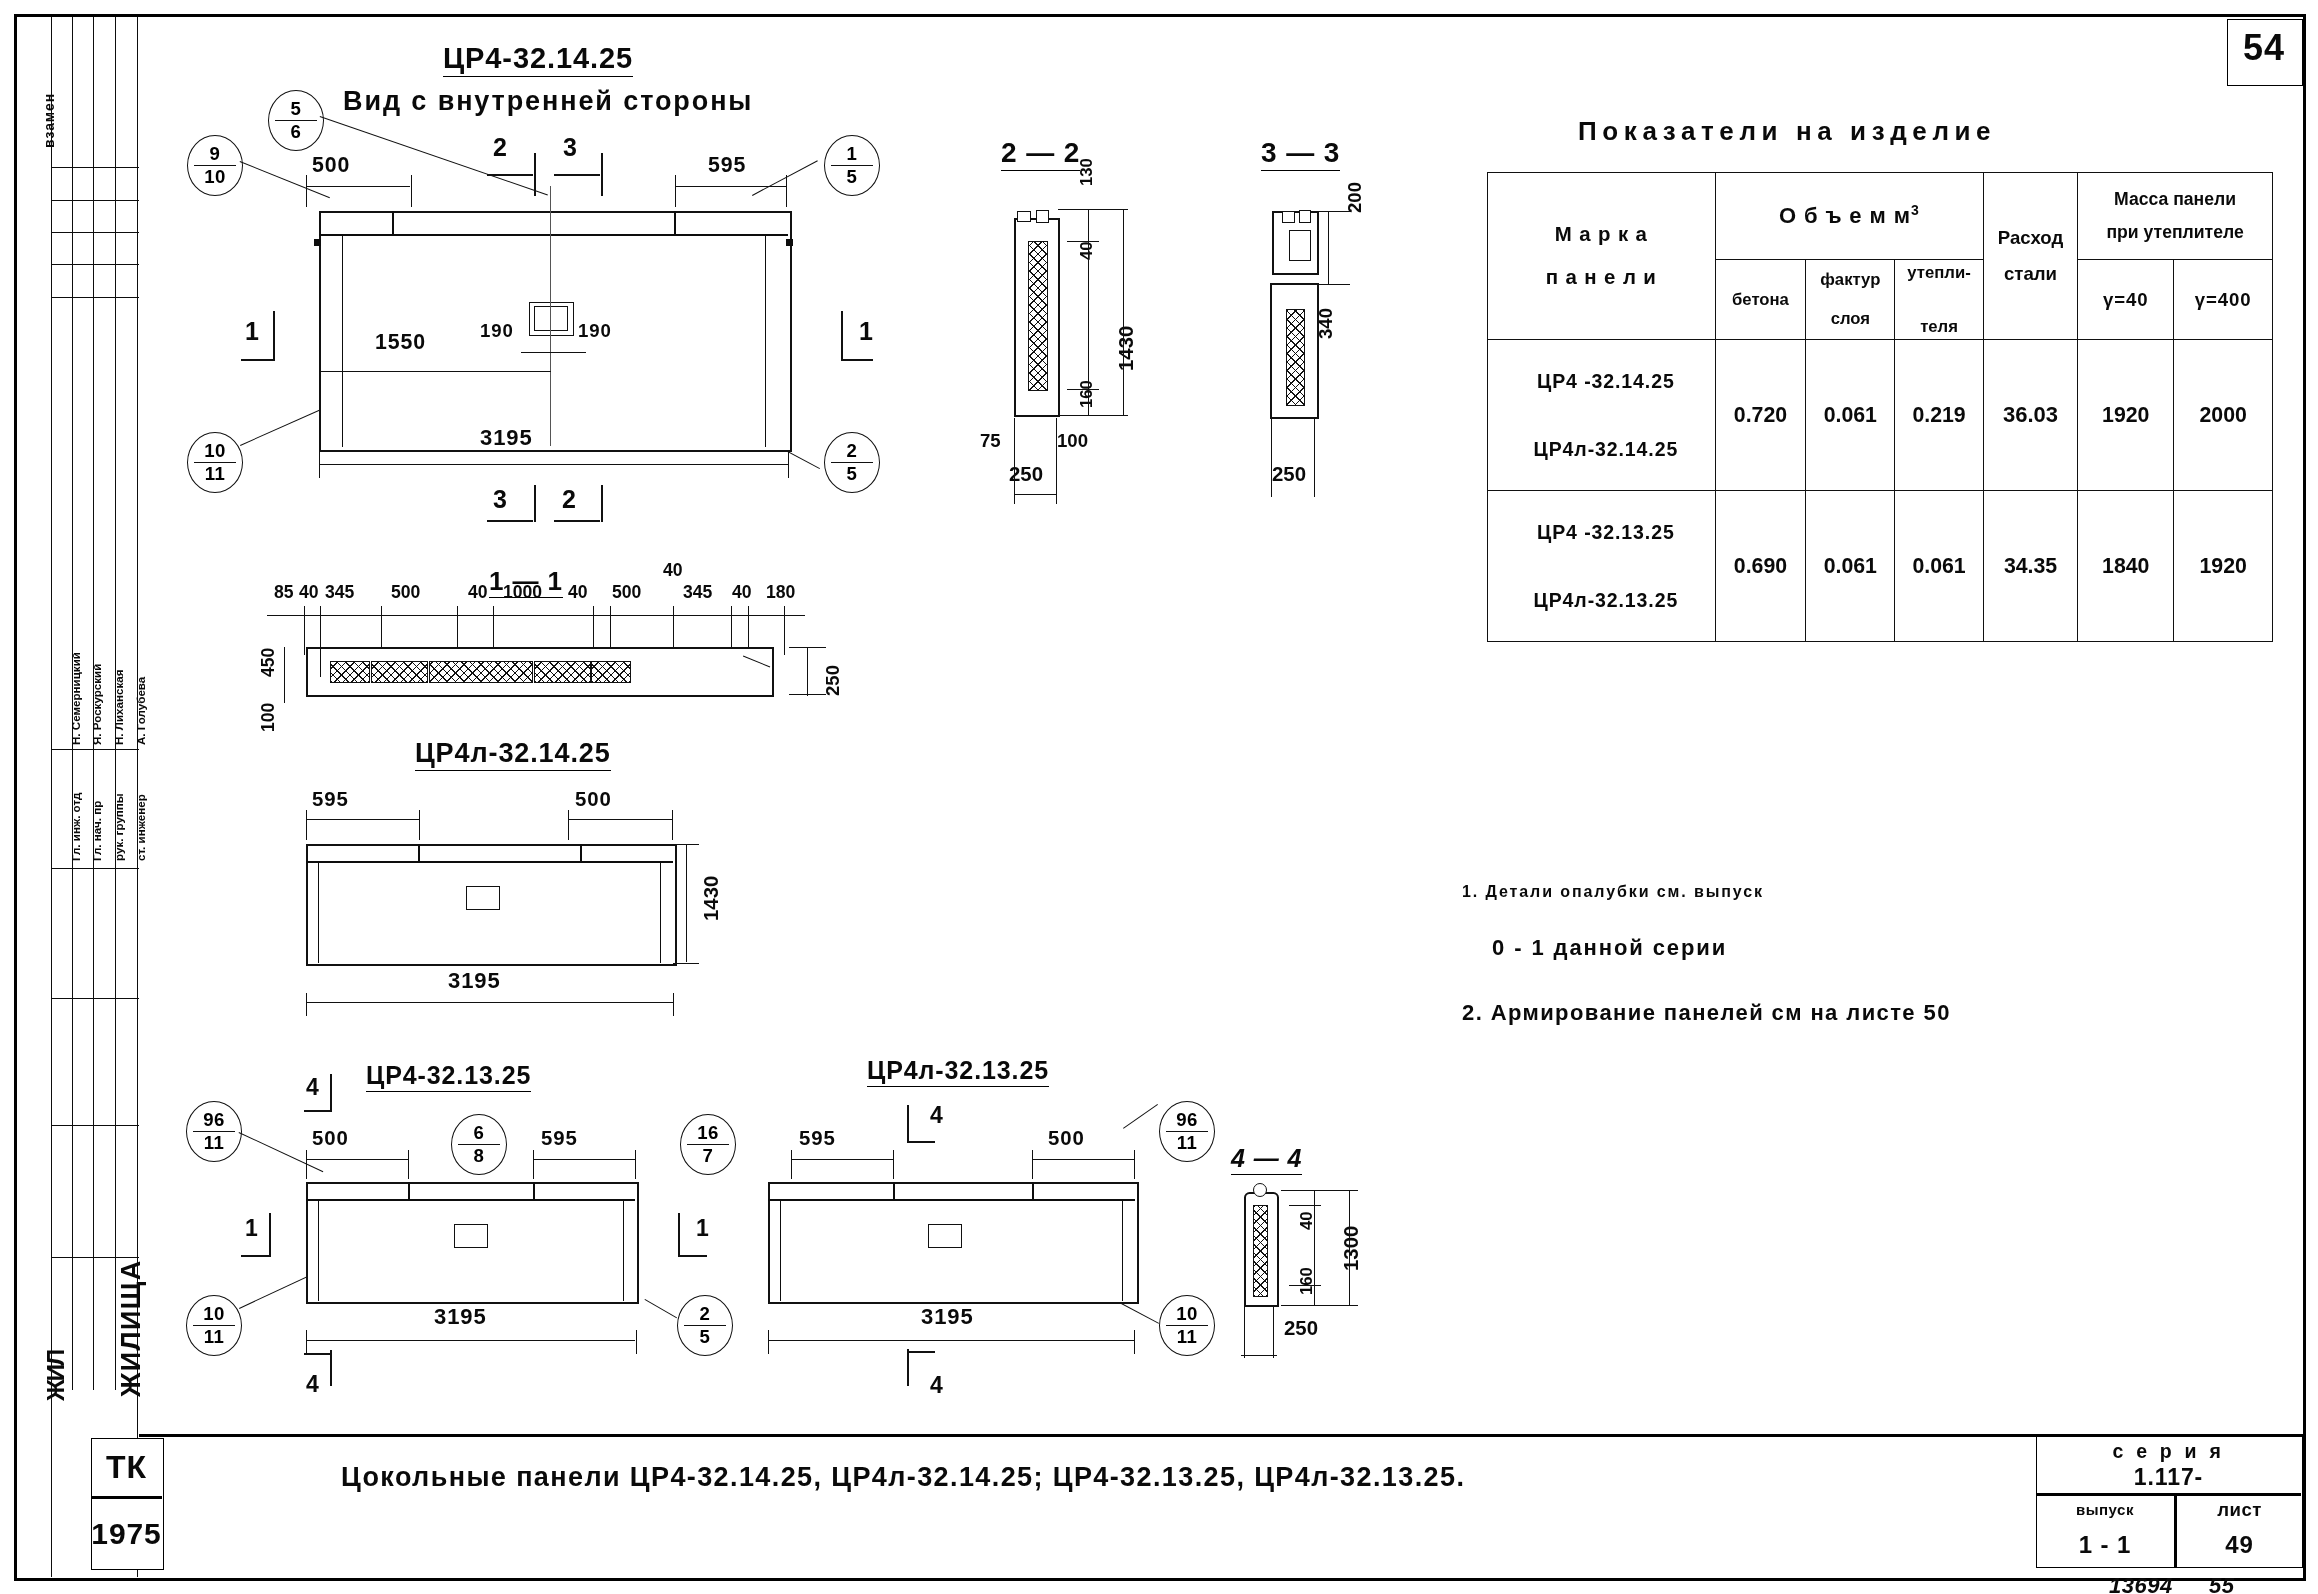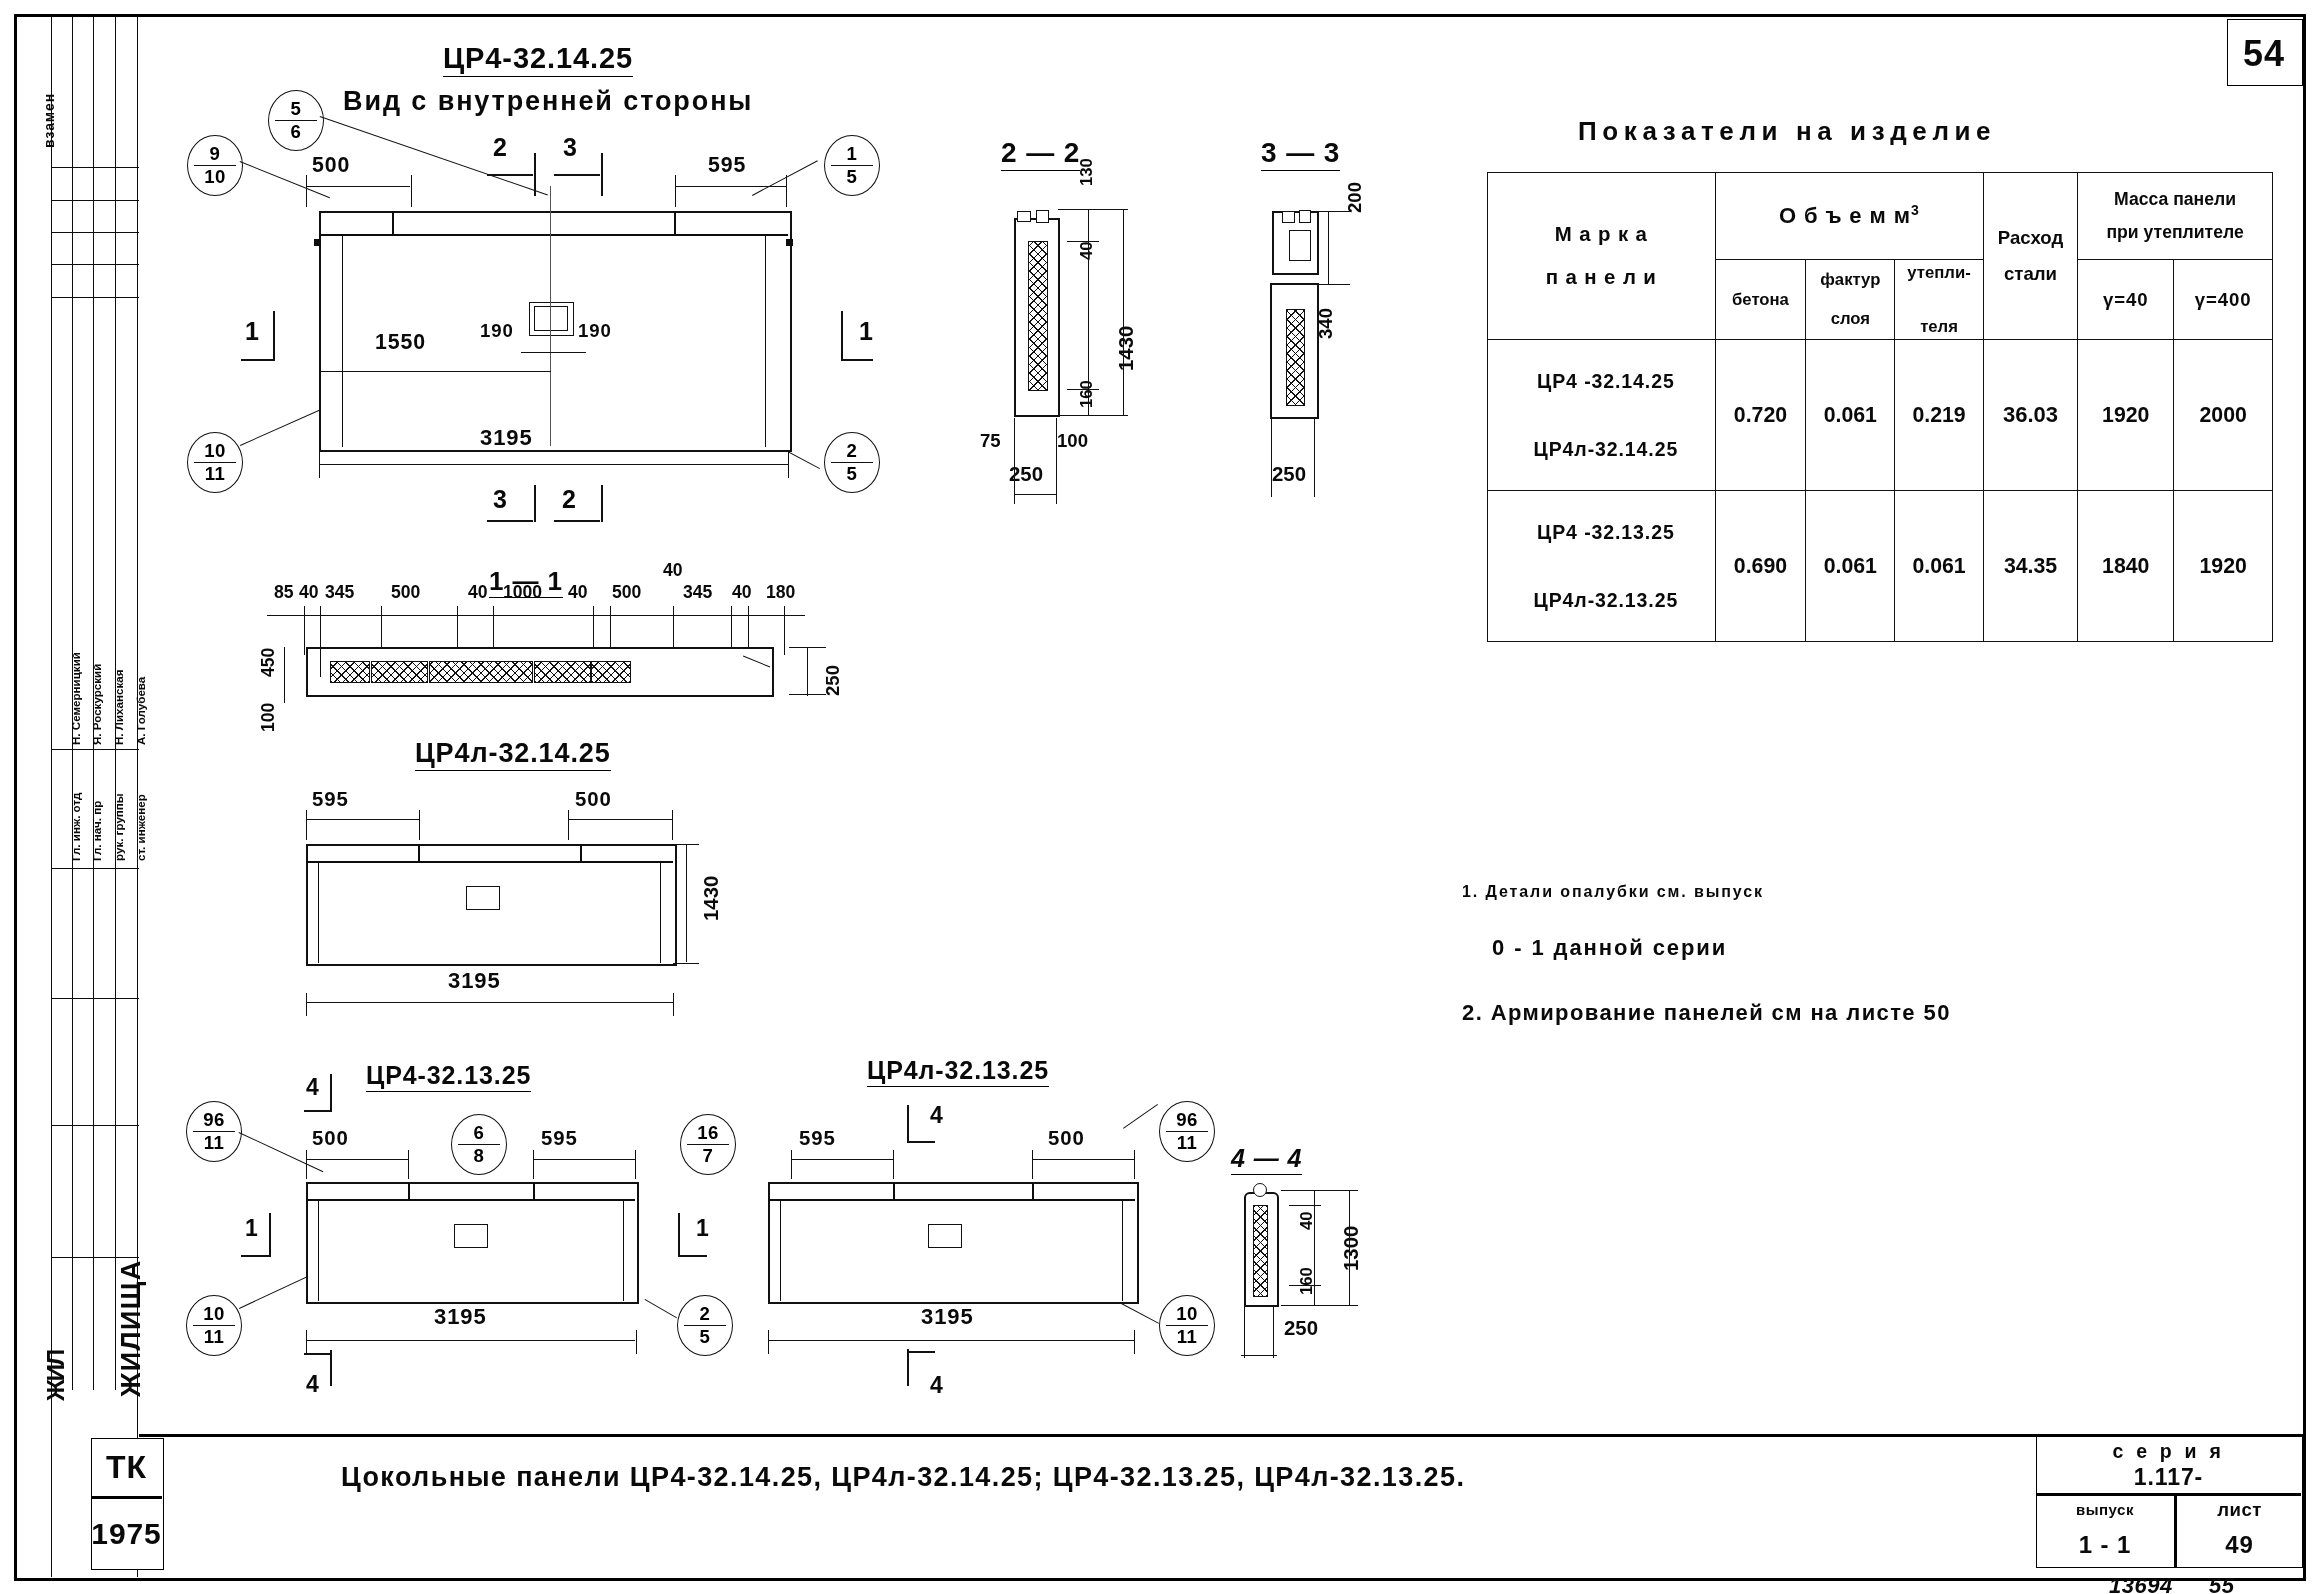--- a/index.html
+++ b/index.html
@@ -79,21 +79,21 @@
 <body>
 
 <div id="sheet">
 
   <div class="ln thick" style="left:14px;top:14px;width:2292px;height:3.2px;"></div>
   <div class="ln thick" style="left:14px;top:1578px;width:2292px;height:3.2px;"></div>
   <div class="ln thick" style="left:14px;top:14px;width:3.2px;height:1567px;"></div>
   <div class="ln thick" style="left:2303px;top:14px;width:3.2px;height:1567px;"></div>
 
   <div class="tb" style="left:2227px;top:18.6px;width:74px;height:65px;"></div>
-  <div class="tbcell" style="left:2227px;top:31px;width:74px;height:46px;font-size:36px;">54</div>
+  <div class="tbcell" style="left:2227px;top:25px;width:74px;height:46px;font-size:36px;">54</div>
 
   <div class="ln" style="left:51px;top:17px;width:1.4px;height:1560px;"></div>
   <div class="ln" style="left:72px;top:17px;width:0.9px;height:1373px;"></div>
   <div class="ln" style="left:93px;top:17px;width:0.9px;height:1373px;"></div>
   <div class="ln" style="left:115px;top:17px;width:0.9px;height:1373px;"></div>
   <div class="ln" style="left:137px;top:17px;width:1.4px;height:1560px;"></div>
 
   <div class="ln" style="left:51px;top:167px;width:88px;height:0.9px;"></div>
   <div class="ln" style="left:51px;top:200px;width:88px;height:0.9px;"></div>
   <div class="ln" style="left:51px;top:232px;width:88px;height:0.9px;"></div>

